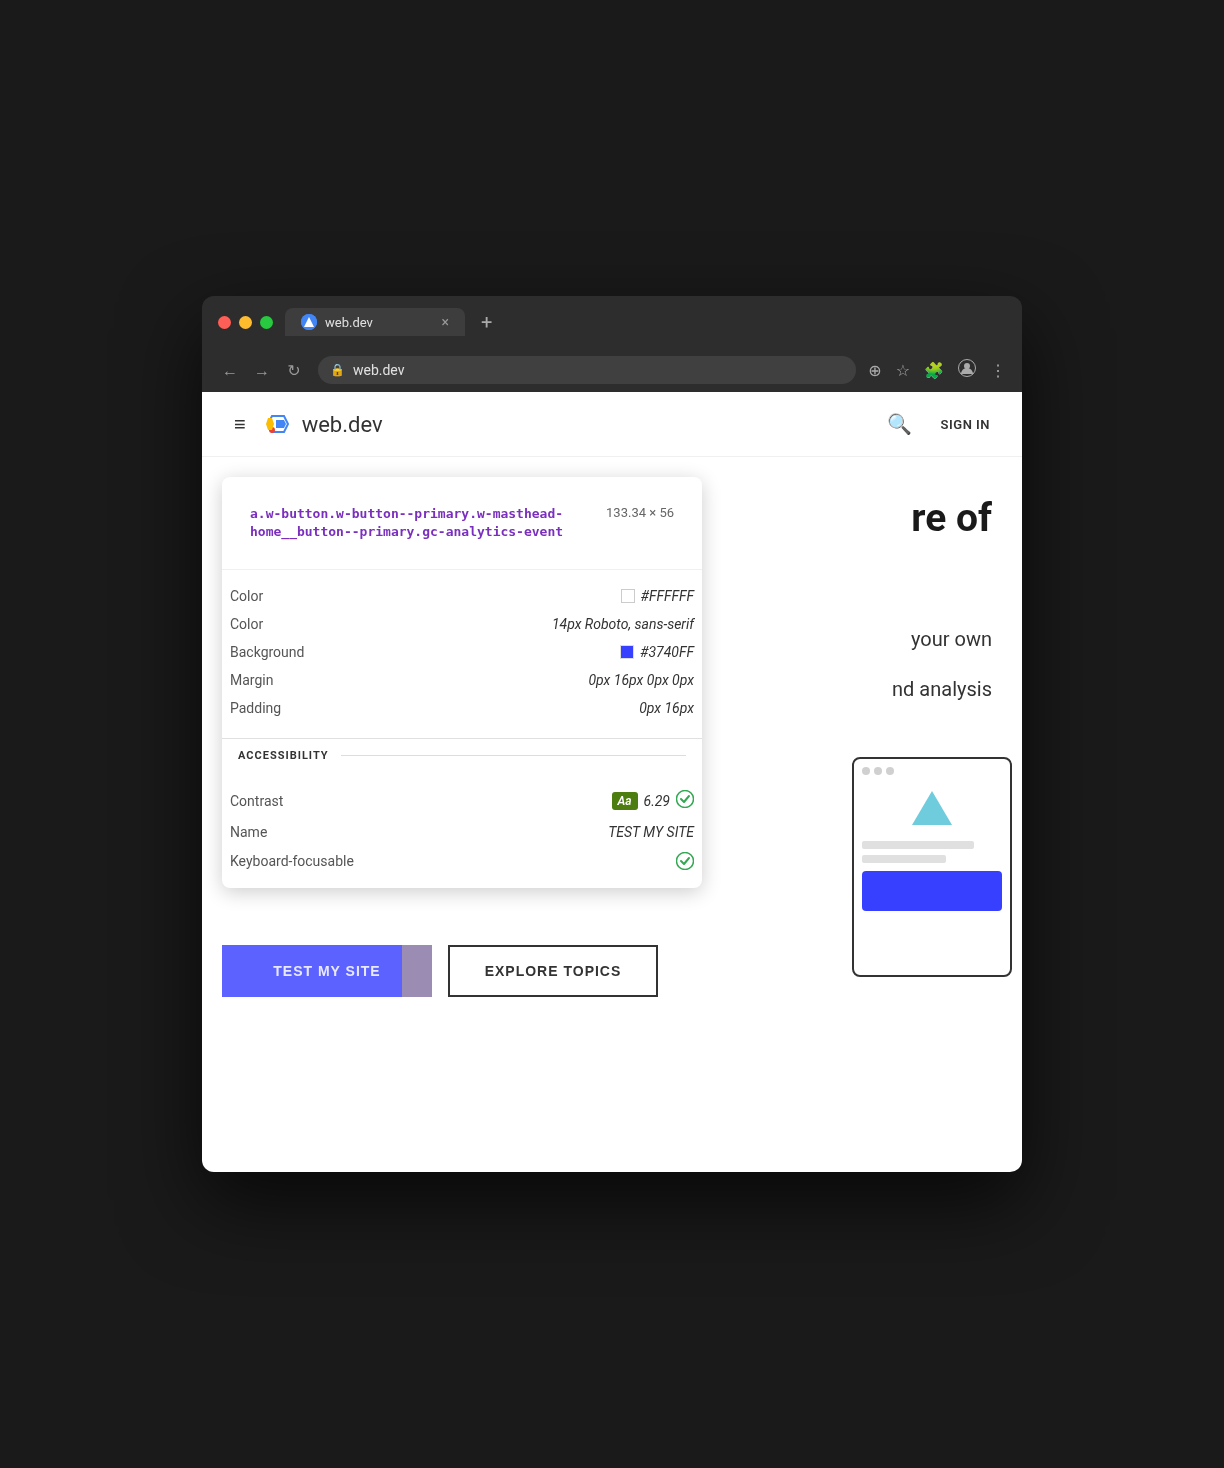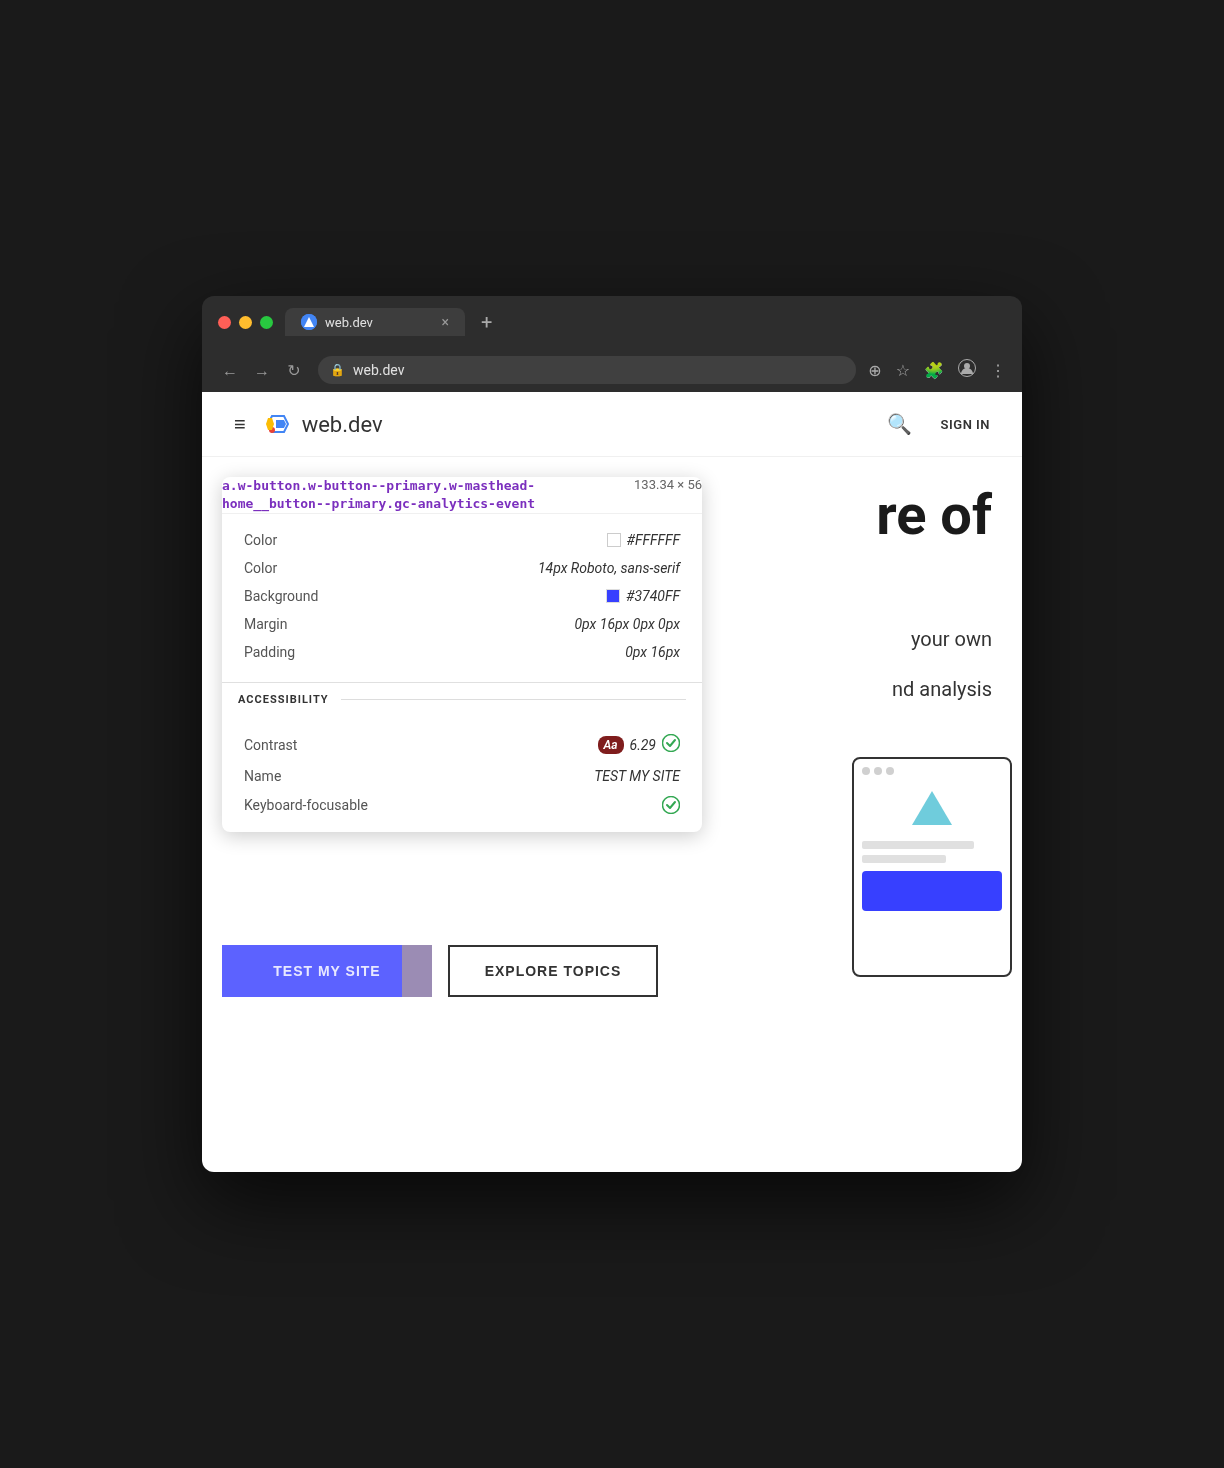--- a/index.html
+++ b/index.html
@@ -224,42 +224,42 @@
       top: -480px;
       left: 20px;
       width: 480px;
       background: white;
       border-radius: 8px;
       box-shadow: 0 4px 20px rgba(0,0,0,0.2);
       z-index: 100;
       overflow: hidden;
     }
     .tooltip-header {
-      padding: 0;
+      padding: 28px;
       display: flex;
       justify-content: space-between;
       align-items: flex-start;
       border-bottom: 1px solid #f0f0f0;
     }
     .element-selector {
       font-family: monospace;
       font-size: 13px;
       color: #7B2FBE;
       font-weight: 600;
       flex: 1;
       line-height: 1.4;
     }
     .element-dimensions {
       color: #666;
       font-size: 13px;
       white-space: nowrap;
       margin-left: 32px;
     }
     .tooltip-properties {
-      padding: 12px 22px;
+      padding: 12px 8px;
     }
     .prop-row {
       display: flex;
       justify-content: space-between;
       align-items: center;
       padding: 6px 0;
     }
     .prop-label {
       color: #555;
       font-size: 14px;
@@ -299,25 +299,25 @@
       letter-spacing: 1px;
       color: #333;
       text-transform: uppercase;
     }
     .accessibility-line {
       flex: 1;
       height: 1px;
       background: #ddd;
     }
     .contrast-badge {
-      background: #7f1d1d;
+      background: #4d7c0f;
       color: white;
       font-size: 12px;
       padding: 2px 6px;
-      border-radius: 8px;
+      border-radius: 3px;
       font-weight: 600;
     }
     .check-icon {
       color: #34A853;
       font-size: 18px;
     }
     .mockup-frame {
       background: white;
       border: 2px solid #333;
       border-radius: 8px;
@@ -522,21 +522,21 @@
               <svg width="18" height="18" viewBox="0 0 18 18">
                 <circle cx="9" cy="9" r="8.5" fill="none" stroke="#34A853" stroke-width="1.5"></circle>
                 <polyline points="5,9 8,12 13,6" fill="none" stroke="#34A853" stroke-width="2" stroke-linecap="round" stroke-linejoin="round"></polyline>
               </svg>
             </span>
           </div>
         </div>
 
       </div>
 
-      <div style="position: absolute; right: 30px; top: 28px; font-size: 56px; font-weight: 700; color: #1a1a1a; line-height: 1.1;">
+      <div style="position: absolute; right: 30px; top: 40px; font-size: 39px; font-weight: 700; color: #1a1a1a; line-height: 1.1;">
         <div>re of</div>
       </div>
 
       <div style="position: absolute; right: 30px; top: 170px; font-size: 20px; color: #333;">
         <div>your own</div>
       </div>
 
       <div style="position: absolute; right: 30px; top: 220px; font-size: 20px; color: #333;">
         <div>nd analysis</div>
       </div>

